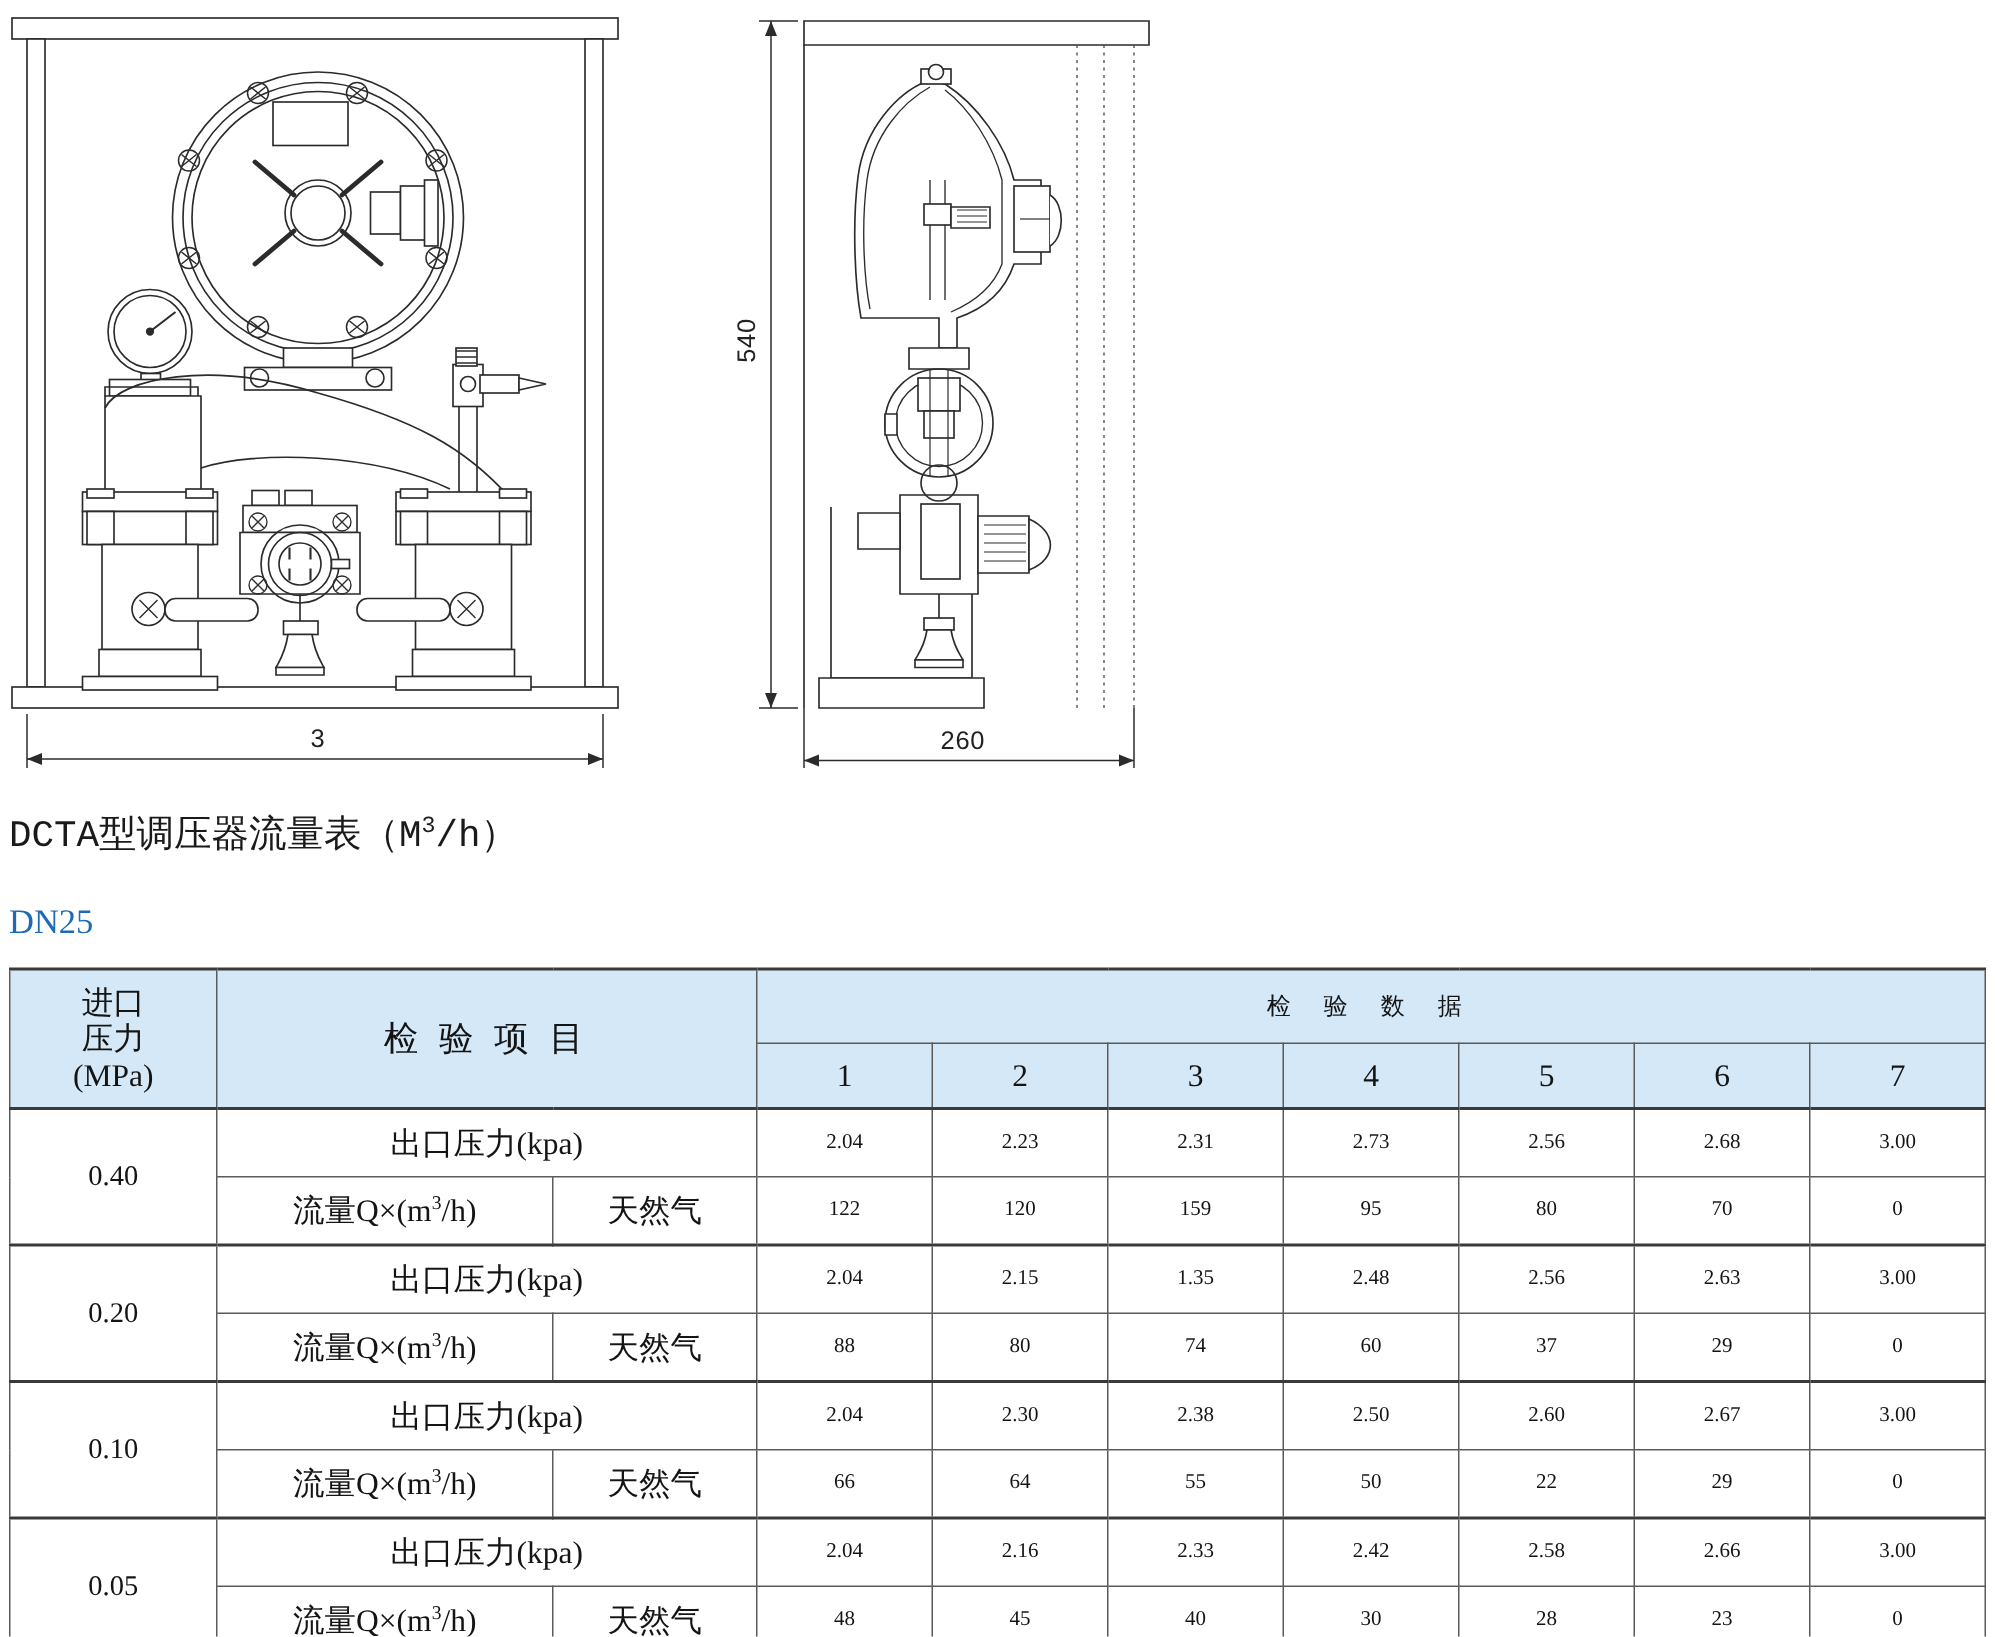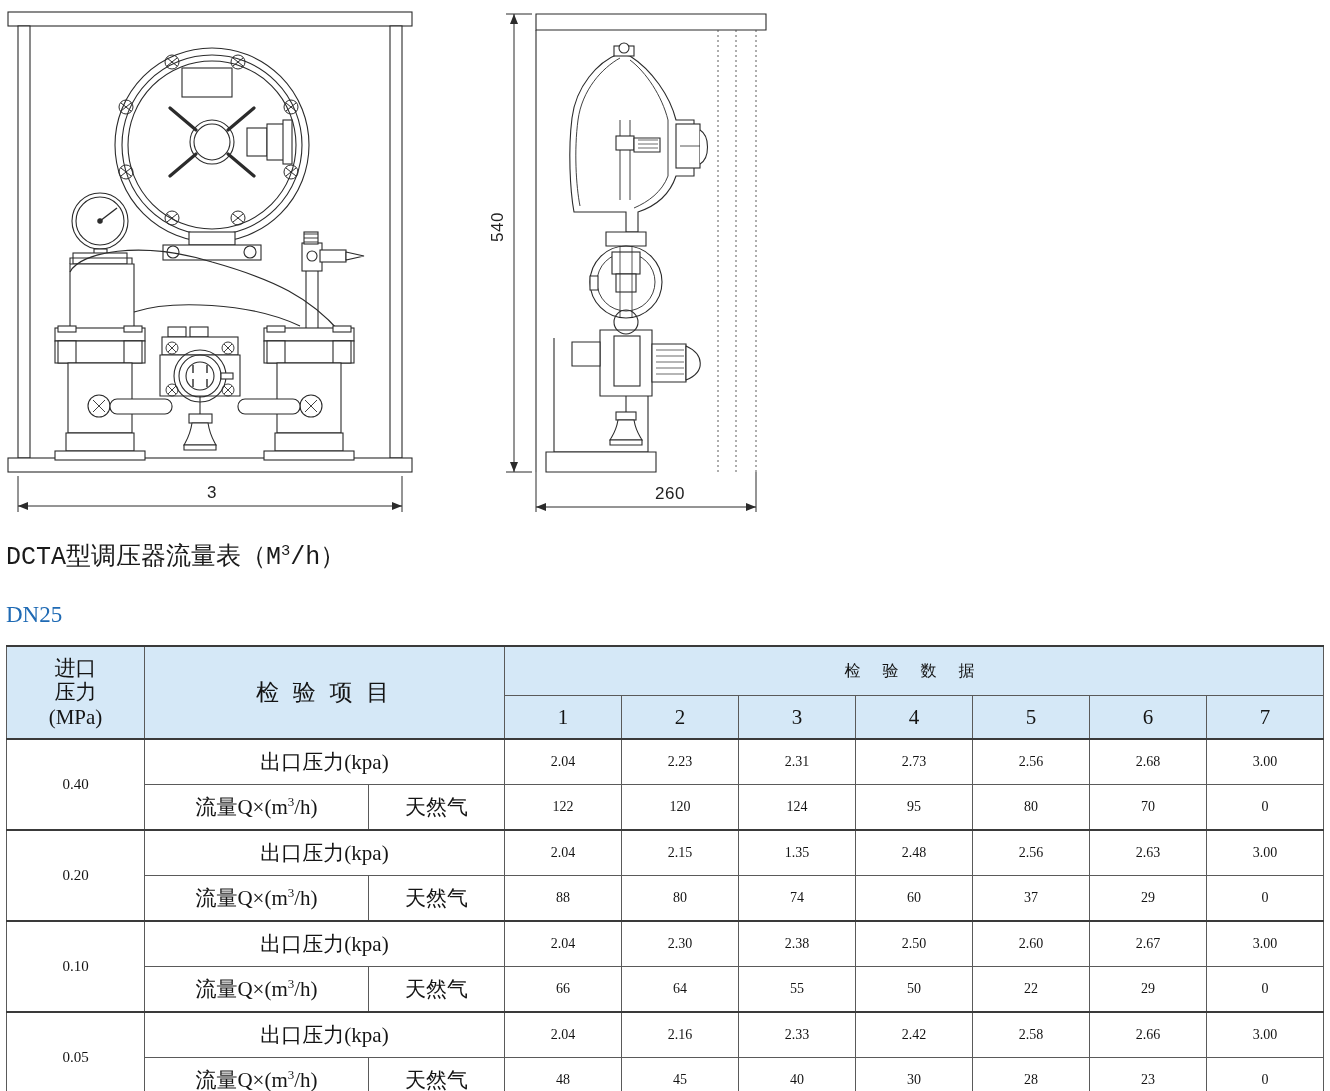--- a/index.html
+++ b/index.html
@@ -108,21 +108,21 @@
   .hdr-data {
     font-size: 16px;
     letter-spacing: 9px;
     height: 48px;
   }
   .hdr-num {
     font-size: 21px;
     height: 42px;
   }
   .cell-press {
-    font-size: 15px;
+    font-size: 19px;
     height: 44px;
   }
   .cell-item {
     font-size: 21px;
     height: 44px;
     white-space: nowrap;
   }
   .cell-item sup {
     font-size: 0.62em;
     vertical-align: super;
@@ -355,21 +355,21 @@
 
       <g stroke="#2b2b2b" stroke-width="1">
         <path d="M56 472 L56 512"></path>
         <path d="M276 472 L276 512"></path>
         <path d="M56 507 L276 507"></path>
         <path d="M56 507 l10 -4 l0 8 z" fill="#2b2b2b" stroke="none"></path>
         <path d="M276 507 l-10 -4 l0 8 z" fill="#2b2b2b" stroke="none"></path>
       </g>
     </svg>
     <div class="dim-label vertical" style="left:8px; top:212px;">540</div>
-    <div class="dim-label" style="left:147px; top:484px;margin-left:28px;">260</div>
+    <div class="dim-label" style="left:147px; top:484px;">260</div>
   </div>
 </div>
 
 <div class="caption">
   <span>DCTA型调压器流量表（M</span><sup>3</sup><span>/h）</span>
 </div>
 
 <div class="dn-label">DN25</div>
 
 <div class="table-wrap">
@@ -416,21 +416,21 @@
           <td class="cell-val row-top-thick">2.73</td>
           <td class="cell-val row-top-thick">2.56</td>
           <td class="cell-val row-top-thick">2.68</td>
           <td class="cell-val row-top-thick">3.00</td>
         </tr>
         <tr>
           <td class="cell-item"><span>流量Q×(m</span><sup>3</sup><span>/h)</span></td>
           <td class="cell-gas">天然气</td>
           <td class="cell-val">122</td>
           <td class="cell-val">120</td>
-          <td class="cell-val">124</td>
+          <td class="cell-val">159</td>
           <td class="cell-val">95</td>
           <td class="cell-val">80</td>
           <td class="cell-val">70</td>
           <td class="cell-val">0</td>
         </tr>
         <tr>
           <td class="cell-press row-top-thick" rowspan="2">0.20</td>
           <td class="cell-item row-top-thick" colspan="2">出口压力(kpa)</td>
           <td class="cell-val row-top-thick">2.04</td>
           <td class="cell-val row-top-thick">2.15</td>

